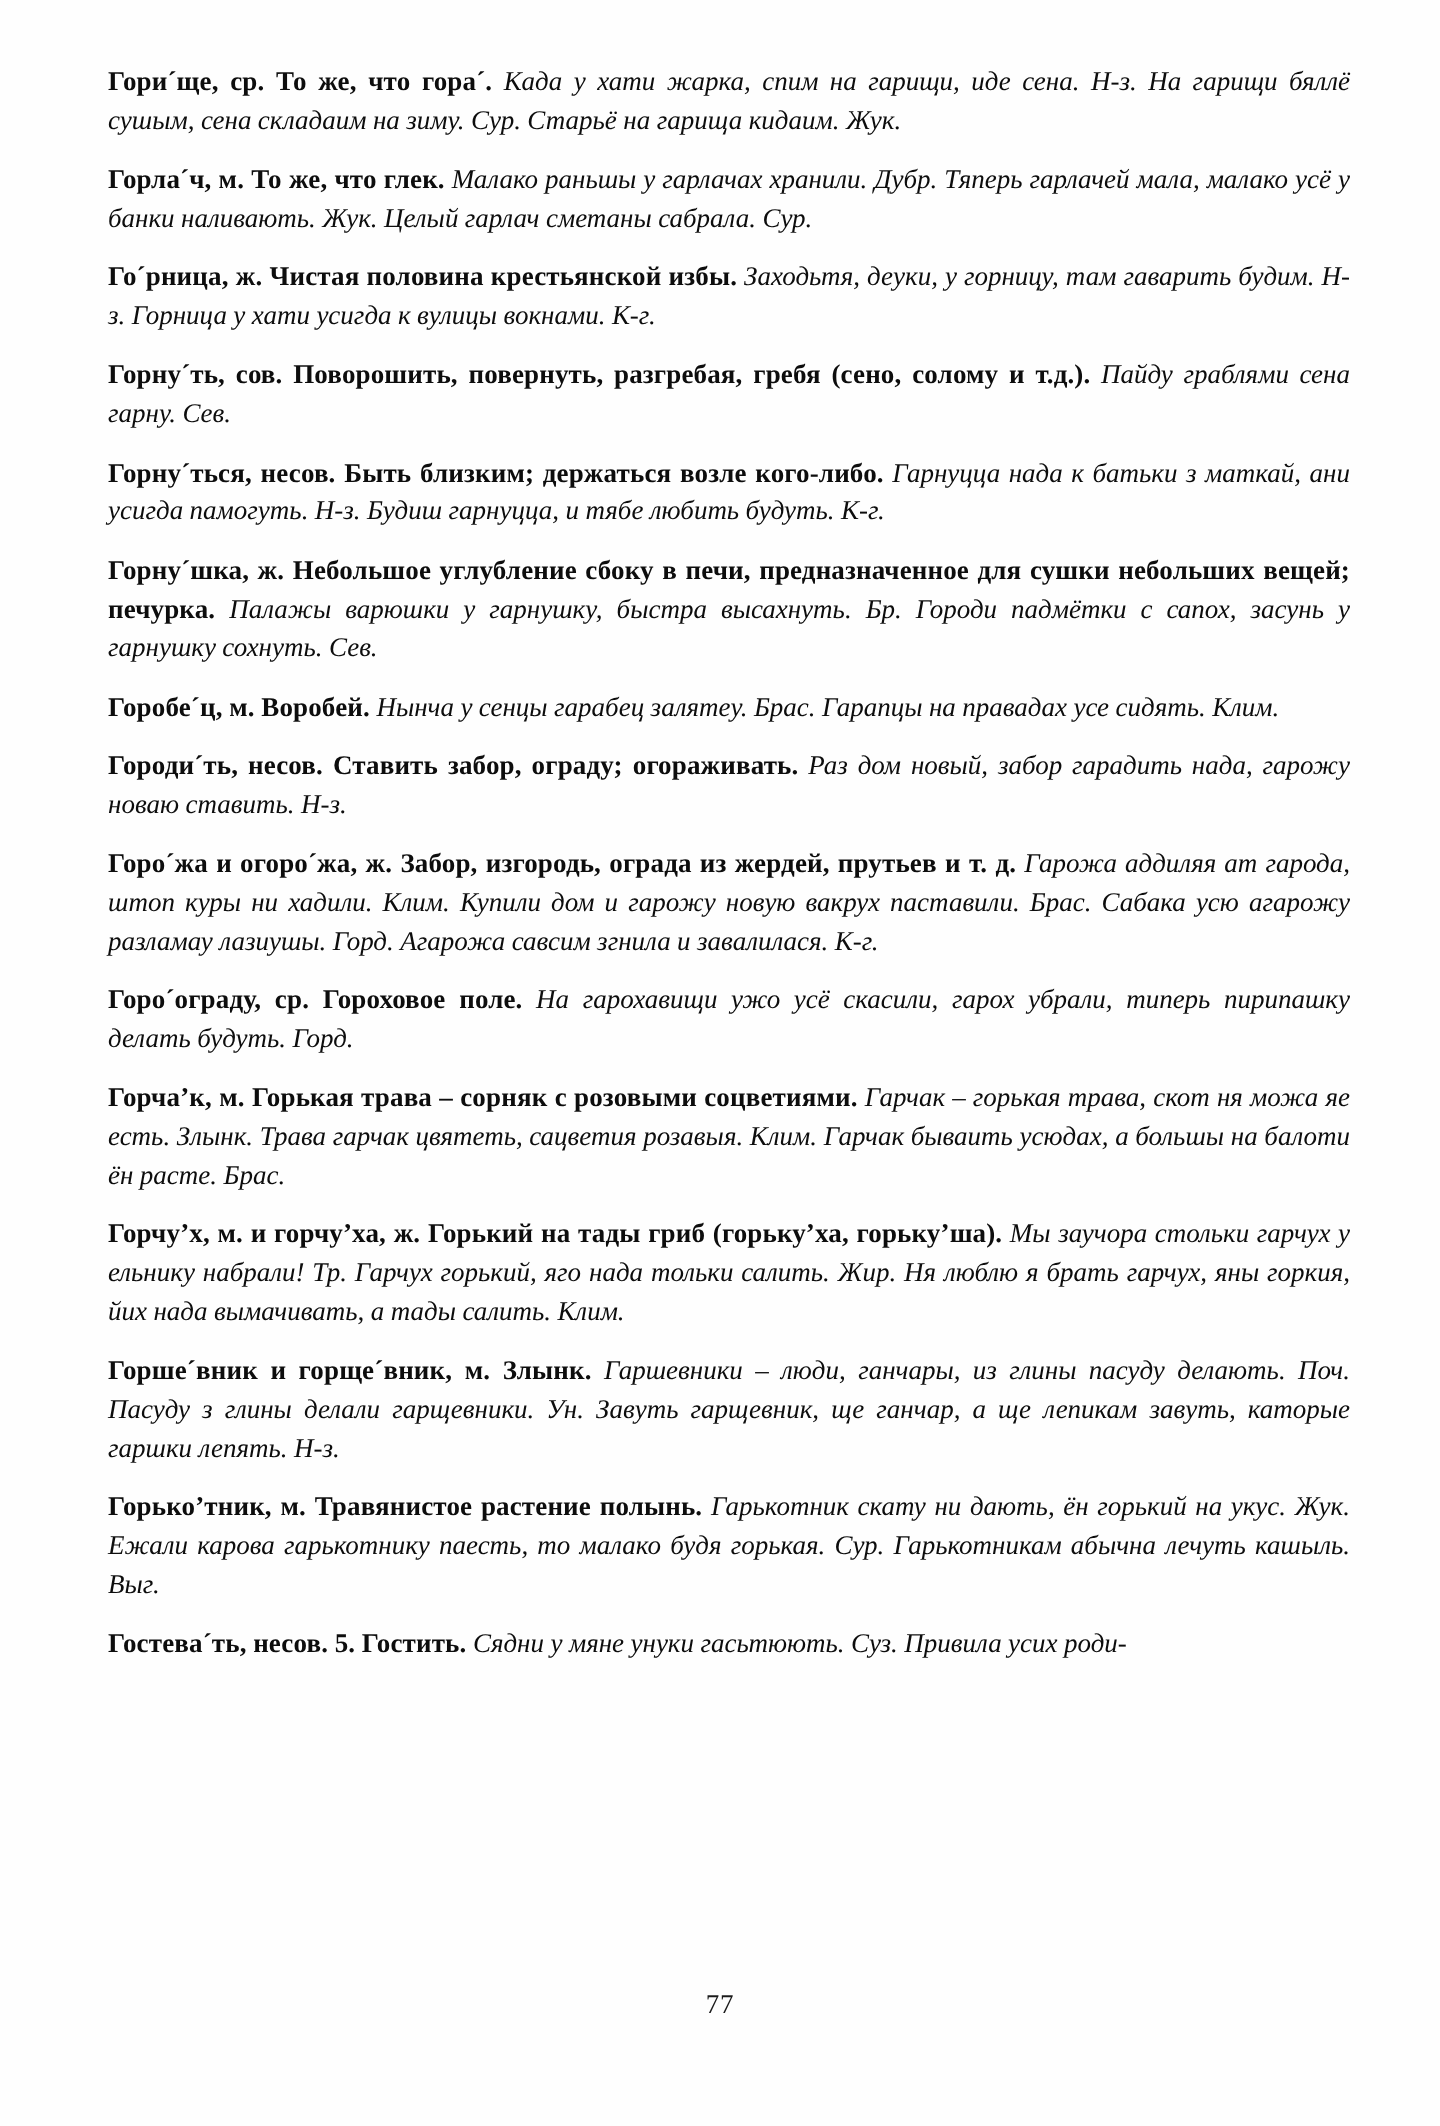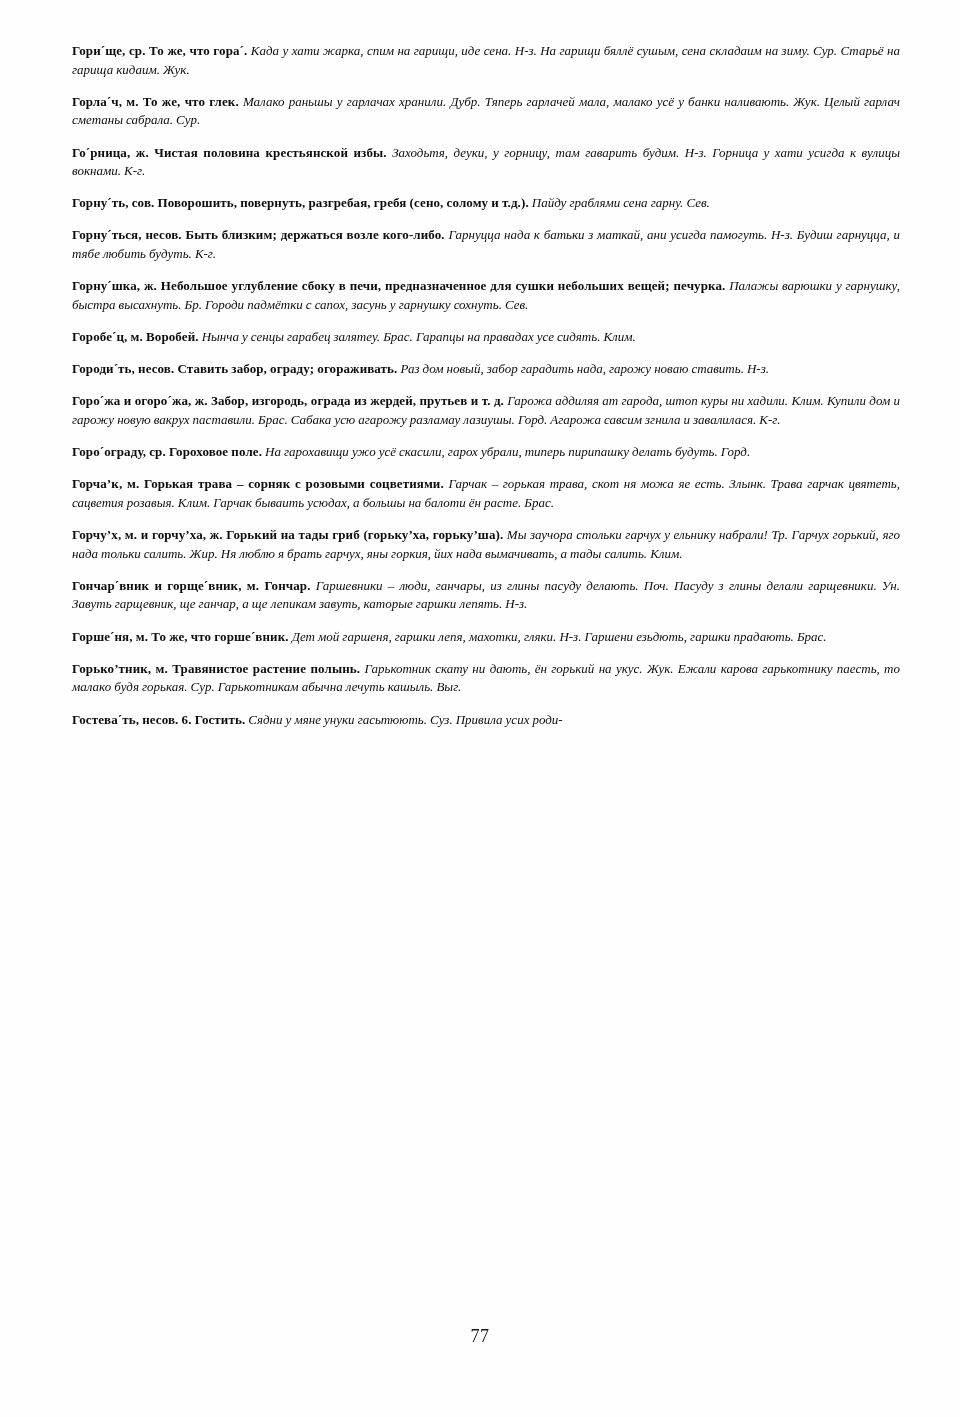--- a/index.html
+++ b/index.html
@@ -25,21 +25,21 @@
     box-sizing: border-box;
   }
   .page-body {
     position: absolute;
     left: 72px;
     top: 42px;
     width: 828px;
   }
   .entry {
     margin: 0 0 13.5px 0;
-    font-size: 13px;
+    font-size: 18px;
     line-height: 1.435;
     text-align: justify;
     text-justify: inter-word;
     -webkit-hyphens: none;
     hyphens: none;
     word-spacing: -0.2px;
   }
   .entry:last-of-type {
     margin-bottom: 0;
   }
@@ -139,36 +139,32 @@
       <span class="hw">Горча’к, м. Горькая трава – сорняк с розовыми соцветиями.</span>
       <span class="ex">Гарчак – горькая трава, скот ня можа яе есть. Злынк. Трава гарчак цвятеть, сацветия розавыя. Клим. Гарчак бываить усюдах, а большы на балоти ён расте. Брас.</span>
     </p>
 
     <p class="entry">
       <span class="hw">Горчу’х, м. и горчу’ха, ж. Горький на тады гриб (горьку’ха, горьку’ша).</span>
       <span class="ex">Мы заучора стольки гарчух у ельнику набрали! Тр. Гарчух горький, яго нада тольки салить. Жир. Ня люблю я брать гарчух, яны горкия, йих нада вымачивать, а тады салить. Клим.</span>
     </p>
 
     <p class="entry">
-      <span class="hw">Гончар´вник и горще´вник, м. Гончар.</span>
+      <span class="hw">Горше´вник и горще´вник, м. Злынк.</span>
       <span class="ex"> Гаршевники – люди, ганчары, из глины пасуду делають. Поч. Пасуду з глины делали гарщевники. Ун. Завуть гарщевник, ще ганчар, а ще лепикам завуть, каторые гаршки лепять. Н-з.</span>
     </p>
 
-    <p class="entry">
-      <span class="hw">Горше´ня, м. То же, что горше´вник.</span>
-      <span class="ex">Дет мой гаршеня, гаршки лепя, махотки, гляки. Н-з. Гаршени езьдють, гаршки прадають. Брас.</span>
-    </p>
 
     <p class="entry">
       <span class="hw">Горько’тник, м. Травянистое растение полынь.</span>
       <span class="ex">Гарькотник скату ни дають, ён горький на укус. Жук. Ежали карова гарькотнику паесть, то малако будя горькая. Сур. Гарькотникам абычна лечуть кашыль. Выг.</span>
     </p>
 
     <p class="entry">
-      <span class="hw">Гостева´ть, несов. 6. Гостить.</span>
+      <span class="hw">Гостева´ть, несов. 5. Гостить.</span>
       <span class="ex">Сядни у мяне унуки гасьтюють. Суз. Привила усих роди-</span>
     </p>
 
   </div>
 
   <div class="page-number">77</div>
 
 </div>
 
 </body></html>

